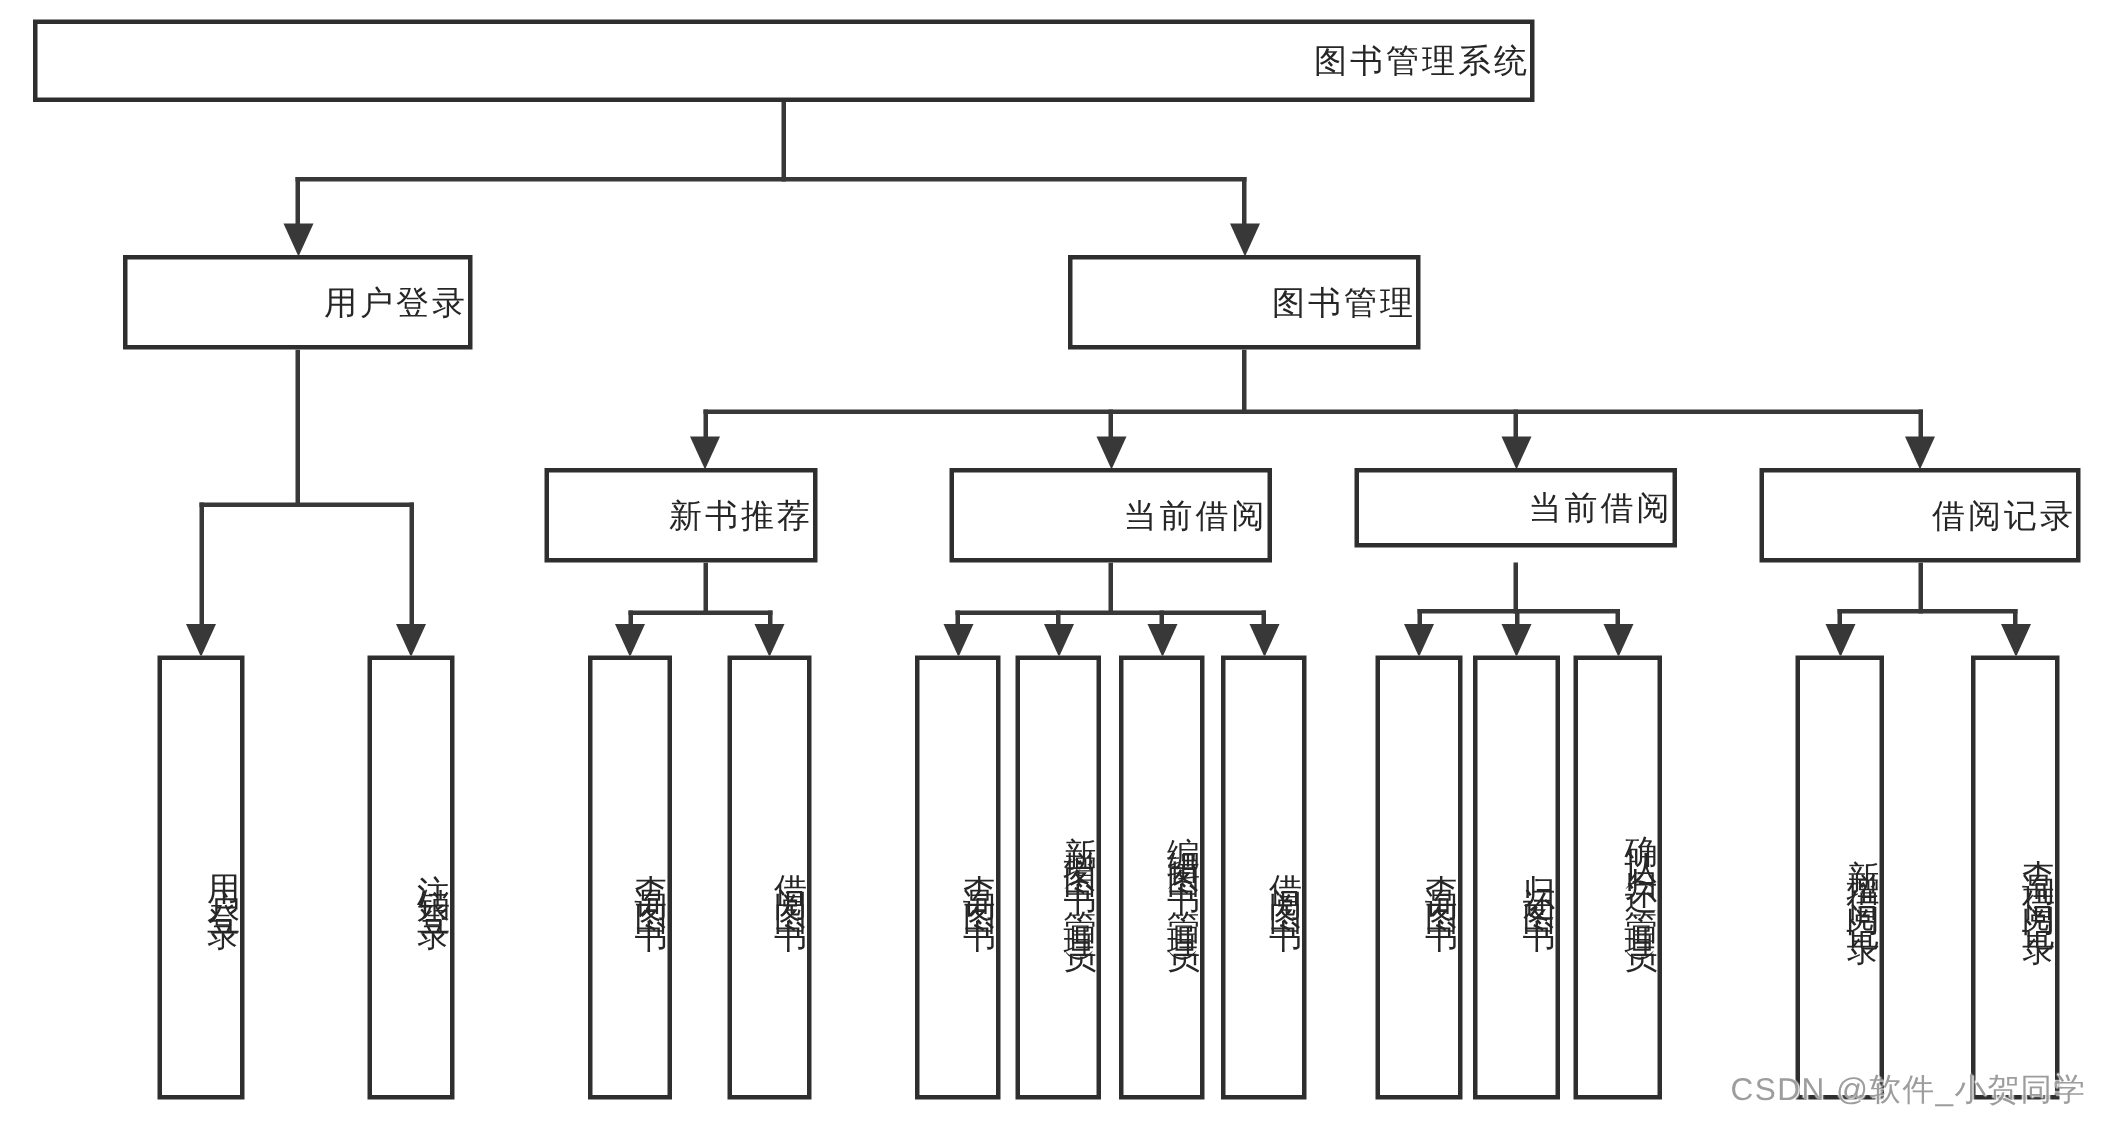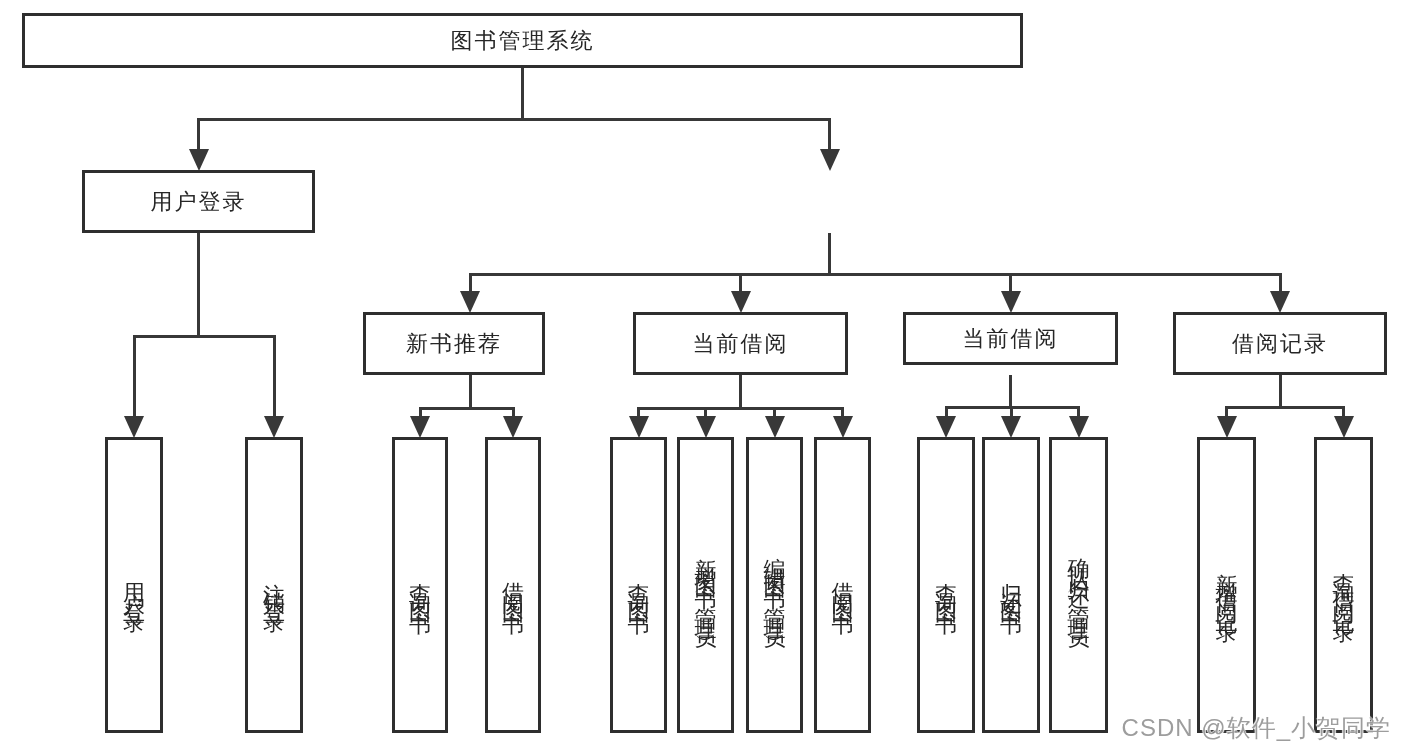--- a/index.html
+++ b/index.html
@@ -11,21 +11,21 @@
     overflow:hidden;
     font-family:"Liberation Sans","DejaVu Sans",sans-serif;
   }
   .node{
     position:absolute;
     box-sizing:border-box;
     background:var(--box-bg,#fff);
     border:3px solid var(--border,#2e2e2e);
     display:flex;
     align-items:center;
-    justify-content:center;
+    justify-content:flex-end;
     z-index:2;
   }
   .node .label{
     color:var(--text,#262626);
     font-size:22px;
     letter-spacing:2px;
     white-space:nowrap;
   }
   .node.v .label{
     writing-mode:vertical-rl;
@@ -43,38 +43,41 @@
     width:0;height:0;
     border-left:10px solid transparent;
     border-right:10px solid transparent;
     border-top:22px solid var(--line,#383838);
     z-index:1;
   }
   .watermark{
     position:absolute;
     right:14px;
     top:712px;
-    font-size:24px;
+    font-size:21px;
     letter-spacing:1px;
     color:var(--watermark,#9d9d9d);
     text-shadow:1px 1px 1px #ffffff,-1px -1px 1px #ffffff;
     z-index:3;
     white-space:nowrap;
   }
 </style>
 </head>
 <body>
 
 <div id="canvas" style="--line: #383838; --border: #2e2e2e; --box-bg: #ffffff; --text: #262626; --watermark: #9d9d9d;">
   <span class="watermark">CSDN @软件_小贺同学</span>
 <div class="node h" style="left: 22px; top: 13px; width: 1001px; height: 55px;">
       <span class="label">图书管理系统</span>
     </div>
     <div class="node h" style="left: 82px; top: 170px; width: 233px; height: 63px;">
       <span class="label">用户登录</span>
+    </div>
+    <div class="node h" style="left: 712px; top: 170px; width: 235px; height: 63px;">
+      <span class="label">图书管理</span>
     </div>
     <div class="node h" style="left: 363px; top: 312px; width: 182px; height: 63px;">
       <span class="label">新书推荐</span>
     </div>
     <div class="node h" style="left: 633px; top: 312px; width: 215px; height: 63px;">
       <span class="label">当前借阅</span>
     </div>
     <div class="node h" style="left: 903px; top: 312px; width: 215px; height: 53px;">
       <span class="label">当前借阅</span>
     </div>

